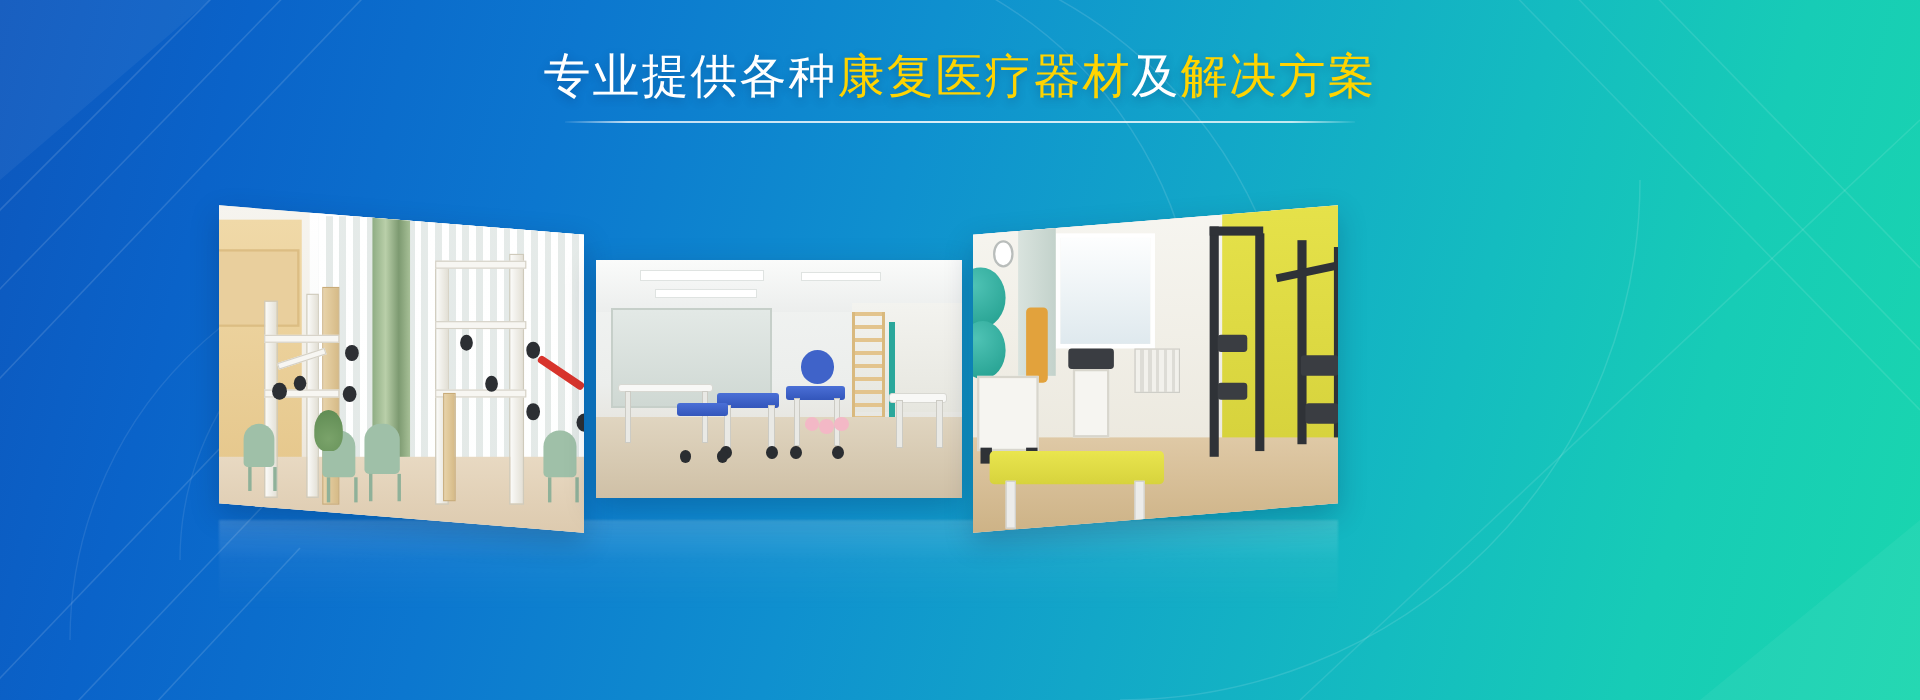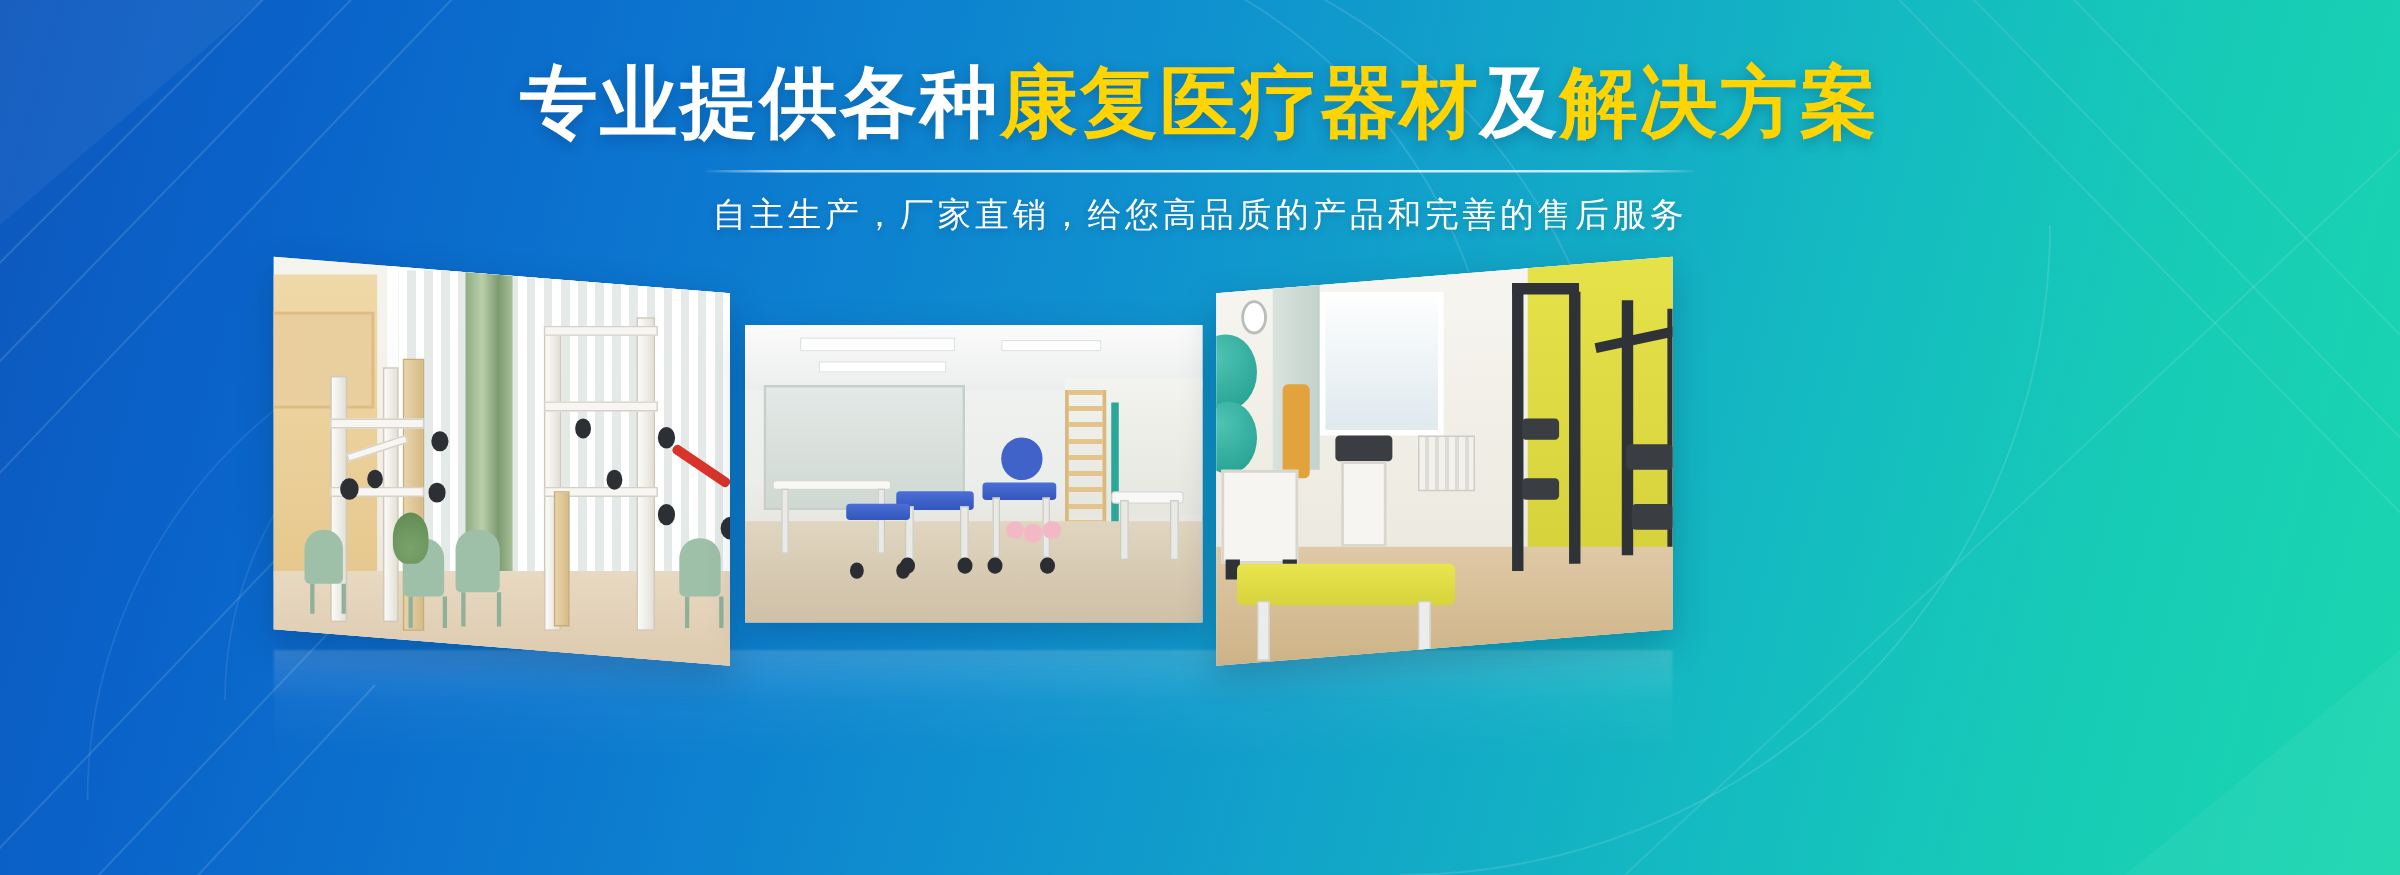--- a/index.html
+++ b/index.html
@@ -31,22 +31,22 @@
 
   
   .textblock {
     position:absolute;
     left:0; right:0; top:52px;
     text-align:center;
     z-index:5;
   }
 
   .headline {
-    font-size:62px;
-    font-weight:bold;
+    font-size:47px;
+    font-weight:normal;
     line-height:1;
     letter-spacing:2px;
     white-space:nowrap;
     display:inline-block;
     text-shadow:0 3px 10px rgba(0,40,90,0.30);
   }
   .headline .w { color:#ffffff; }
   .headline .y { color:#ffd400; }
 
   .divider {
@@ -248,21 +248,20 @@
   </div>
 
   <div class="textblock">
 
     <div class="headline">
       <span class="w">专业提供各种</span><span class="y">康复医疗器材</span><span class="w">及</span><span class="y">解决方案</span>
     </div>
 
     <div class="divider"></div>
 
-    <div class="sub-cn">自主生产，厂家直销，给您高品质的产品和完善的售后服务</div>
   </div>
 
   <div class="reflection"></div>
 
   <div class="photos">
 
     <div class="panel panel-left">
       <div class="inner">
         <div class="scene sA">
           <div class="wallL"></div>

